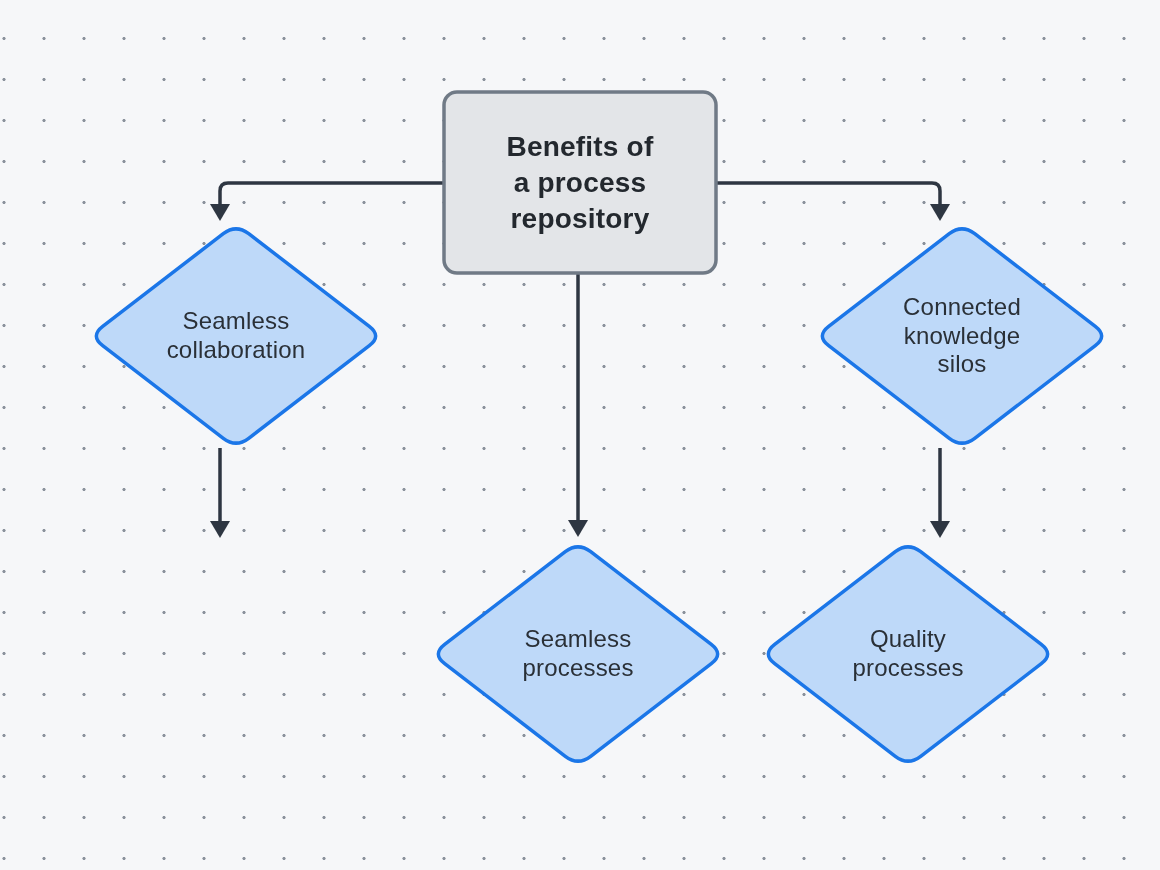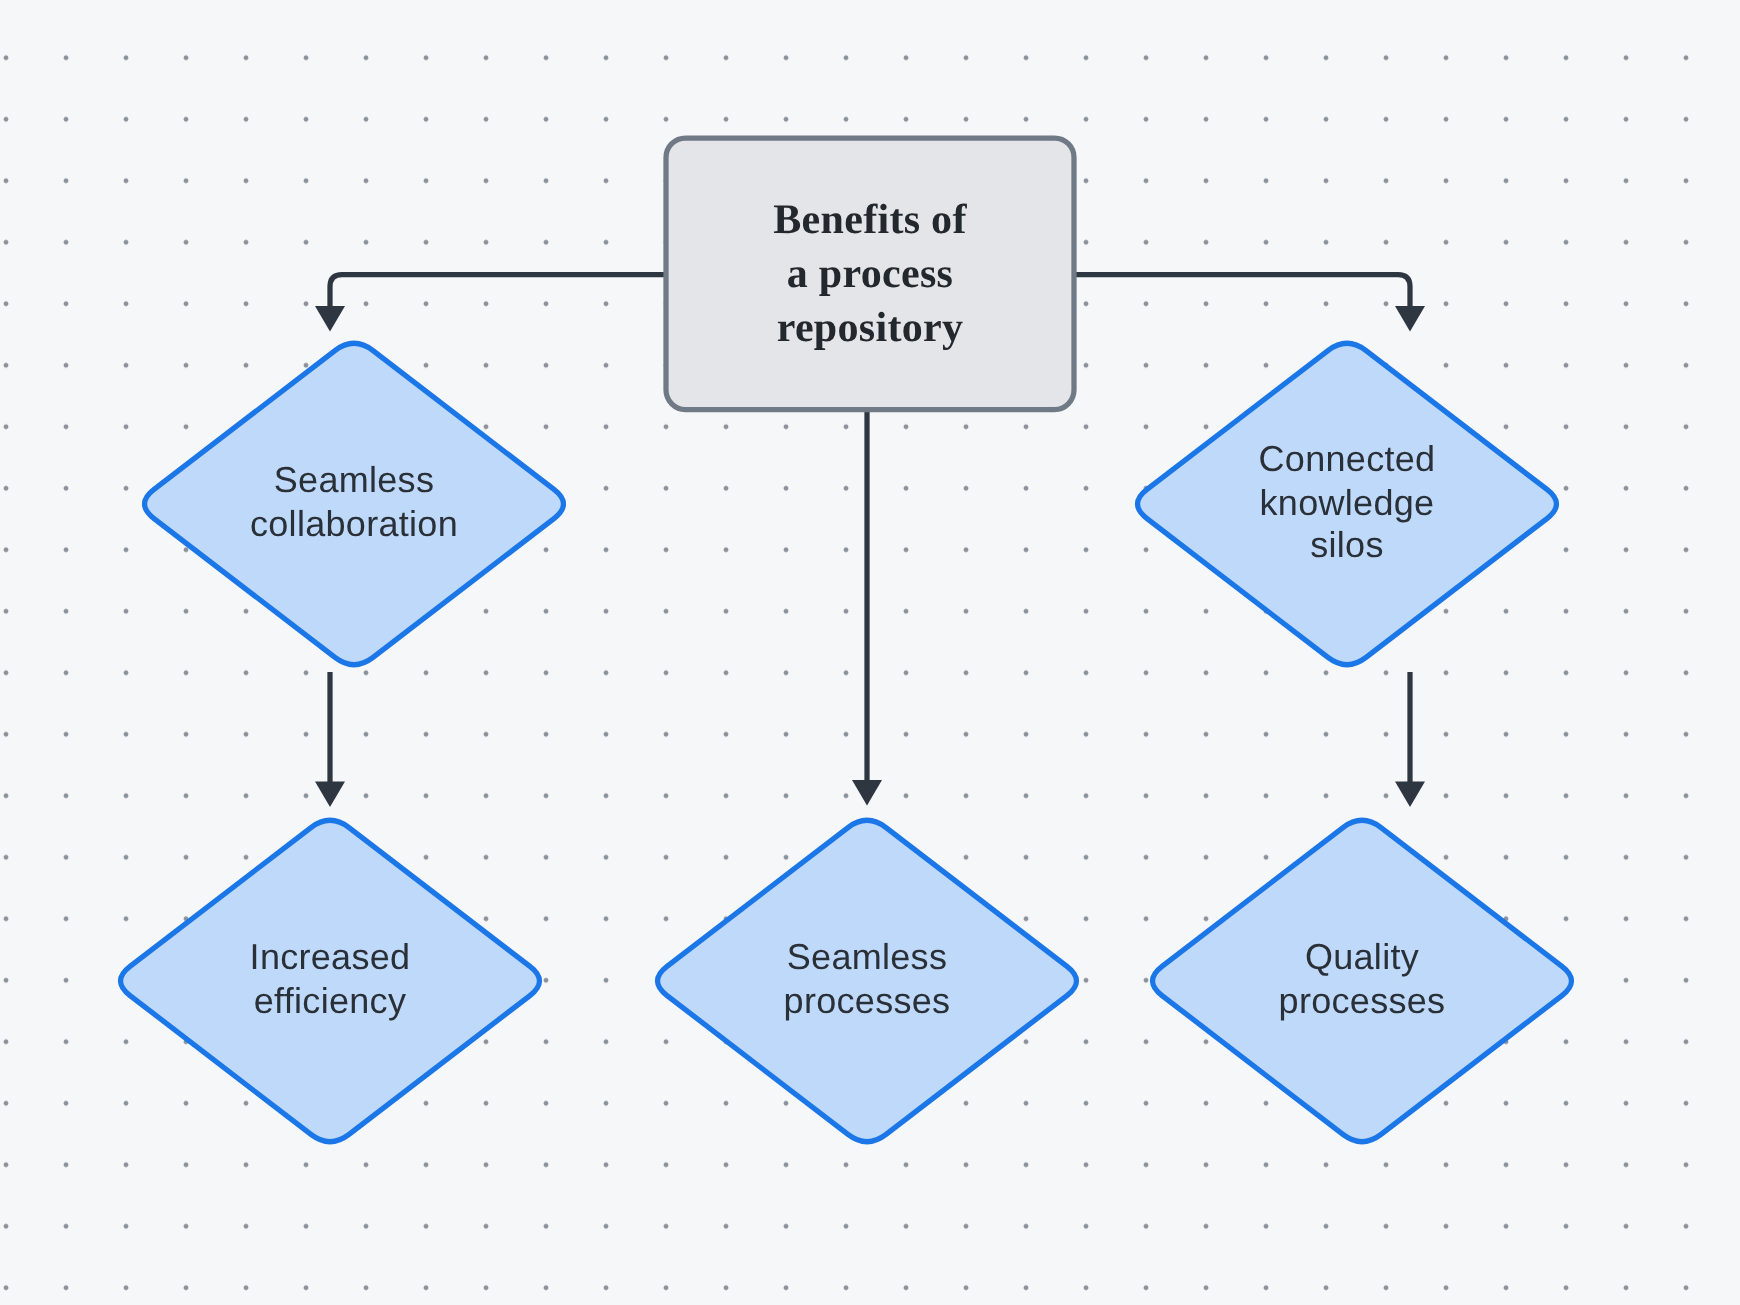--- a/index.html
+++ b/index.html
@@ -81,53 +81,46 @@
     <g>
       <path class="edge" d="M220 448 L220 522" stroke="#2e3642"></path>
       <polygon points="210,521 230,521 220,538" fill="#2e3642"></polygon>
     </g>
     <g>
       <path class="edge" d="M940 448 L940 522" stroke="#2e3642"></path>
       <polygon points="930,521 950,521 940,538" fill="#2e3642"></polygon>
     </g>
   </svg>
 
-  <div class="node rect-node" style="left:440px; top:88px; width:280px; height:190px;font-family:Liberation Serif, serif;">
+  <div class="node rect-node" style="left:440px; top:88px; width:280px; height:190px;">
     <svg class="shape" width="280" height="190" viewBox="0 0 280 190">
       <rect x="4" y="4" width="272" height="181" rx="13" ry="13" stroke-width="3.5" fill="#e3e5e8" stroke="#707a86"></rect>
     </svg>
     <div class="label">Benefits of
 a process
 repository</div>
   </div>
 
   <div class="node diamond" style="left:86px; top:220px; width:300px; height:232px;">
     <svg class="shape" width="300" height="232" viewBox="0 0 300 232">
       <path stroke-width="3.5" d="M162.7 13.7 L283.3 106.3 Q296 116 283.3 125.7 L162.7 218.3 Q150 228 137.3 218.3 L16.7 125.7 Q4 116 16.7 106.3 L137.3 13.7 Q150 4 162.7 13.7 Z" fill="#bed9f9" stroke="#1b76e8"></path>
     </svg>
     <div class="label">Seamless
 collaboration</div>
   </div>
 
-  <div class="node diamond" style="left:748px; top:220px; width:300px; height:232px;">
+  <div class="node diamond" style="left:812px; top:220px; width:300px; height:232px;">
     <svg class="shape" width="300" height="232" viewBox="0 0 300 232">
       <path stroke-width="3.5" d="M162.7 13.7 L283.3 106.3 Q296 116 283.3 125.7 L162.7 218.3 Q150 228 137.3 218.3 L16.7 125.7 Q4 116 16.7 106.3 L137.3 13.7 Q150 4 162.7 13.7 Z" fill="#bed9f9" stroke="#1b76e8"></path>
     </svg>
     <div class="label">Connected
 knowledge
 silos</div>
   </div>
 
-  <div class="node diamond" style="left:70px; top:538px; width:300px; height:232px;">
-    <svg class="shape" width="300" height="232" viewBox="0 0 300 232">
-      <path stroke-width="3.5" d="M162.7 13.7 L283.3 106.3 Q296 116 283.3 125.7 L162.7 218.3 Q150 228 137.3 218.3 L16.7 125.7 Q4 116 16.7 106.3 L137.3 13.7 Q150 4 162.7 13.7 Z" fill="#bed9f9" stroke="#1b76e8"></path>
-    </svg>
-    <div class="label">Increased
-efficiency</div>
-  </div>
 
   <div class="node diamond" style="left:428px; top:538px; width:300px; height:232px;">
     <svg class="shape" width="300" height="232" viewBox="0 0 300 232">
       <path stroke-width="3.5" d="M162.7 13.7 L283.3 106.3 Q296 116 283.3 125.7 L162.7 218.3 Q150 228 137.3 218.3 L16.7 125.7 Q4 116 16.7 106.3 L137.3 13.7 Q150 4 162.7 13.7 Z" fill="#bed9f9" stroke="#1b76e8"></path>
     </svg>
     <div class="label">Seamless
 processes</div>
   </div>
 
   <div class="node diamond" style="left:758px; top:538px; width:300px; height:232px;">

